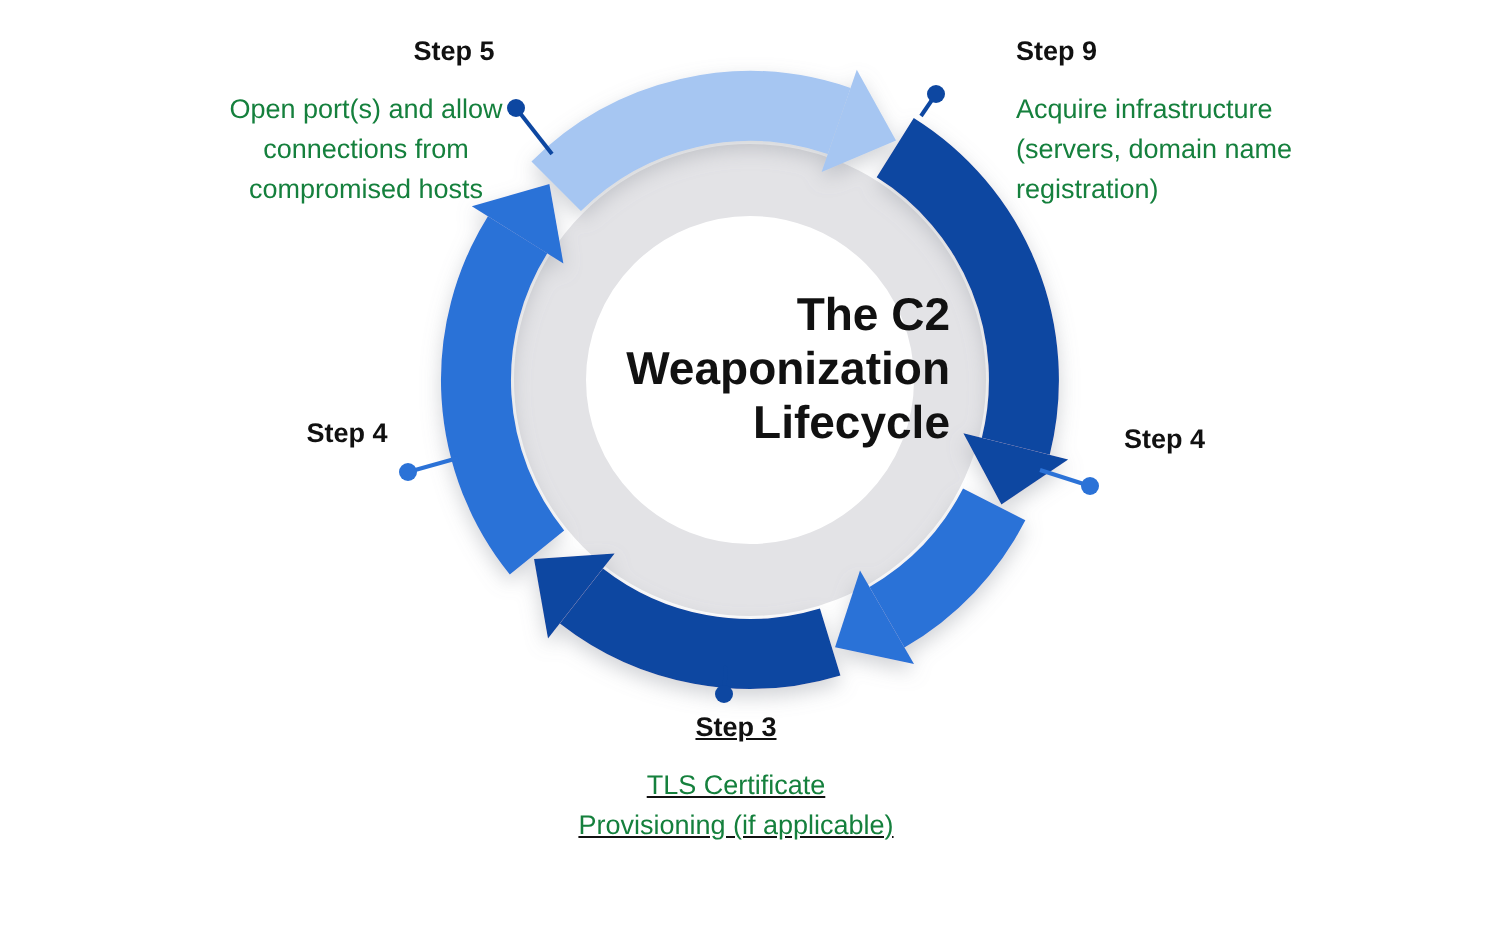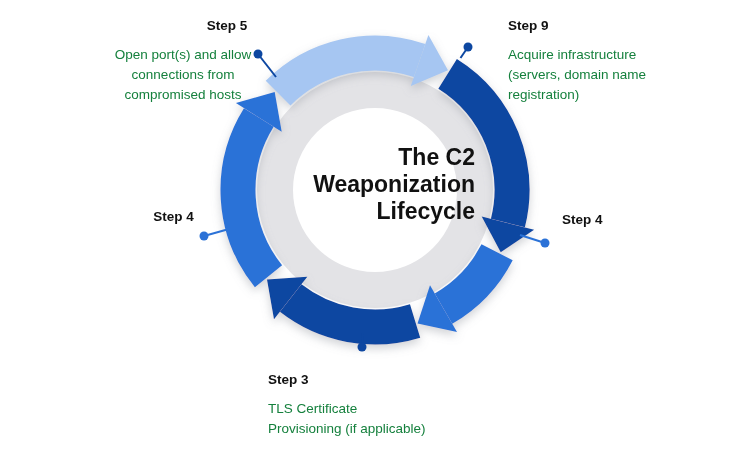--- a/index.html
+++ b/index.html
@@ -13,21 +13,21 @@
   .title{
     position:absolute;left:275px;top:144px;width:200px;
     text-align:right;font-weight:700;font-size:23px;line-height:27px;
     white-space:pre-line;color:#111111;
   }
   .step{position:absolute;font-size:13.5px;}
   .step .step-label{font-weight:700;margin-bottom:12px;color:#111111;}
   .step .step-body{line-height:20px;white-space:pre-line;color:#15803d;}
   #step1{left:508px;top:18px;width:210px;text-align:left;}
   #step2{left:562px;top:212px;width:188px;text-align:left;}
-  #step3{left:268px;top:372px;width:200px;text-align:left;}
+  #step3{left:268px;top:356px;width:200px;text-align:center;text-decoration:underline;}
   #step4{left:41px;top:209px;width:215px;text-align:center;}
   #step4 .step-label{transform:translateX(25px);}
   #step5{left:104px;top:18px;width:158px;text-align:center;}
   #step5 .step-label{transform:translateX(44px);}
 </style>
 </head>
 <body>
 
 <div class="canvas">
 

